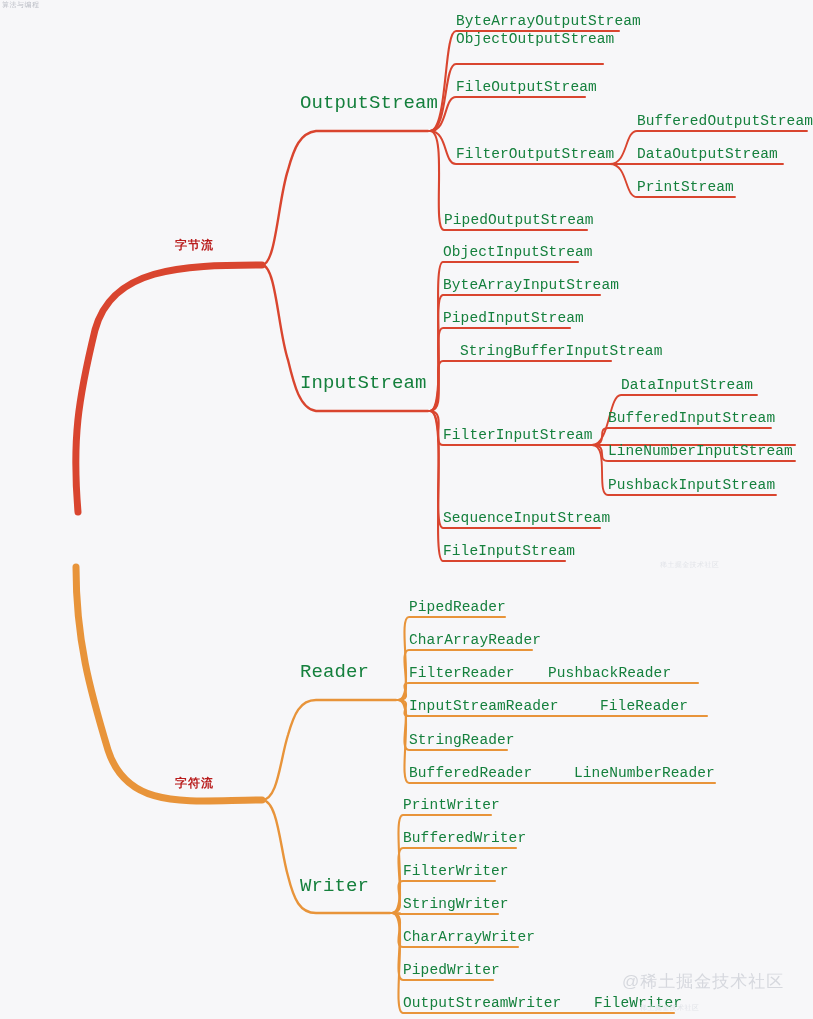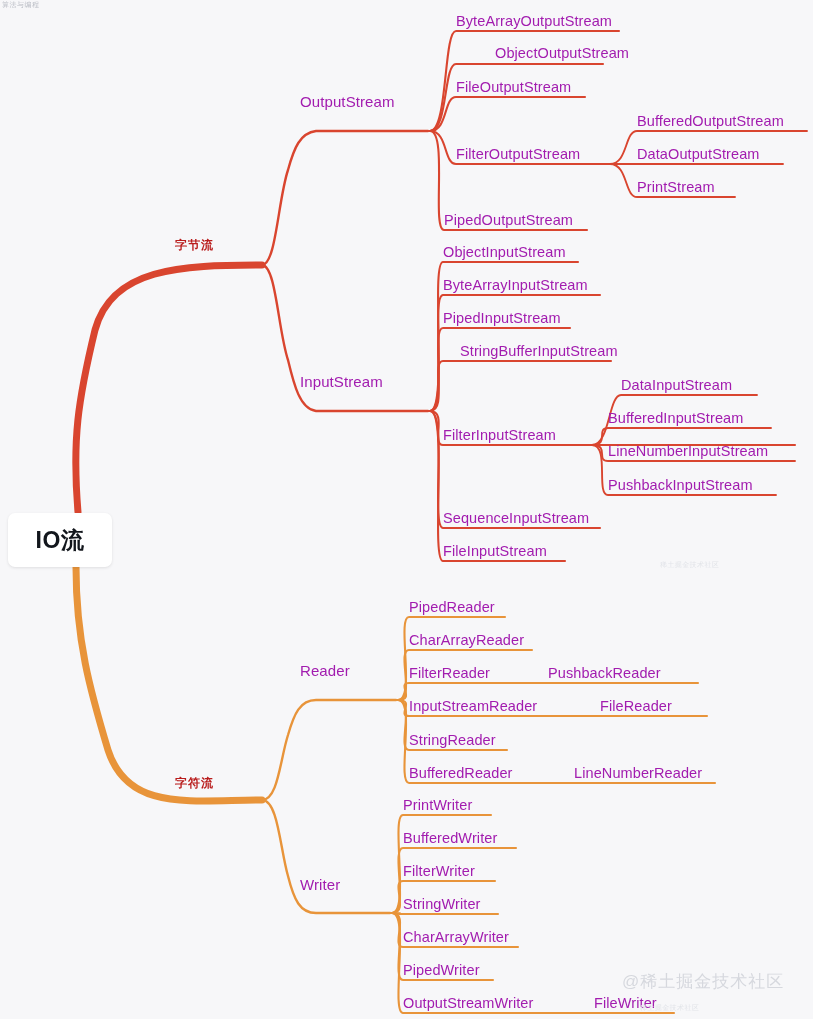--- a/index.html
+++ b/index.html
@@ -10,26 +10,27 @@
     font-family:"Liberation Sans","DejaVu Sans",sans-serif;
     overflow:hidden;
     position:relative;
   }
   #canvas{position:absolute;left:0;top:0;width:813px;height:1019px;}
   svg.links{position:absolute;left:0;top:0;width:813px;height:1019px;pointer-events:none;}
 
   .node-label{
     position:absolute;
     font-size:14.5px;
-    color:#a21caf;
+    color:#15803d;
     white-space:nowrap;
     letter-spacing:0.1px;
     line-height:1;
+    font-family:Liberation Mono, monospace;
   }
-  .node-label.lvl2{font-size:15px;}
+  .node-label.lvl2{font-size:19px;}
   .node-label.lvl3{font-size:14.5px;}
 
   .branch-label{
     position:absolute;
     font-size:12px;
     font-weight:bold;
     color:#b91c1c;
     white-space:nowrap;
     letter-spacing:1px;
   }
@@ -108,31 +109,28 @@
       <path d="M 398 700 C 416 700, 396.4 783, 409 783 L 715 783" fill="none" stroke="#e8943a" stroke-width="2.1" stroke-linecap="round"></path>
       <path d="M 392 913 C 410 913, 390.4 815, 403 815 L 491 815" fill="none" stroke="#e8943a" stroke-width="2.1" stroke-linecap="round"></path>
       <path d="M 392 913 C 410 913, 390.4 848, 403 848 L 516 848" fill="none" stroke="#e8943a" stroke-width="2.1" stroke-linecap="round"></path>
       <path d="M 392 913 C 410 913, 390.4 881, 403 881 L 495 881" fill="none" stroke="#e8943a" stroke-width="2.1" stroke-linecap="round"></path>
       <path d="M 392 913 C 410 913, 390.4 914, 403 914 L 498 914" fill="none" stroke="#e8943a" stroke-width="2.1" stroke-linecap="round"></path>
       <path d="M 392 913 C 410 913, 390.4 947, 403 947 L 518 947" fill="none" stroke="#e8943a" stroke-width="2.1" stroke-linecap="round"></path>
       <path d="M 392 913 C 410 913, 390.4 980, 403 980 L 493 980" fill="none" stroke="#e8943a" stroke-width="2.1" stroke-linecap="round"></path>
       <path d="M 392 913 C 410 913, 390.4 1013, 403 1013 L 674 1013" fill="none" stroke="#e8943a" stroke-width="2.1" stroke-linecap="round"></path>
     </svg>
 
-  <div id="root-node">
-    <span class="root-text">IO流</span>
-  </div>
 
   <div id="labels">
       <div class="node-label lvl2" style="left: 300px; top: 94px;">OutputStream</div>
       <div class="node-label lvl2" style="left: 300px; top: 374px;">InputStream</div>
       <div class="node-label lvl2" style="left: 300px; top: 663px;">Reader</div>
       <div class="node-label lvl2" style="left: 300px; top: 877px;">Writer</div>
       <div class="node-label lvl3" style="left: 456px; top: 14px;">ByteArrayOutputStream</div>
-      <div class="node-label lvl3" style="left: 456px; top: 46px; margin-left: 39px;">ObjectOutputStream</div>
+      <div class="node-label lvl3" style="left: 456px; top: 32px;">ObjectOutputStream</div>
       <div class="node-label lvl3" style="left: 456px; top: 80px;">FileOutputStream</div>
       <div class="node-label lvl3" style="left: 456px; top: 147px;">FilterOutputStream</div>
       <div class="node-label lvl3" style="left: 444px; top: 213px;">PipedOutputStream</div>
       <div class="node-label lvl3" style="left: 637px; top: 114px;">BufferedOutputStream</div>
       <div class="node-label lvl3" style="left: 637px; top: 147px;">DataOutputStream</div>
       <div class="node-label lvl3" style="left: 637px; top: 180px;">PrintStream</div>
       <div class="node-label lvl3" style="left: 443px; top: 245px;">ObjectInputStream</div>
       <div class="node-label lvl3" style="left: 443px; top: 278px;">ByteArrayInputStream</div>
       <div class="node-label lvl3" style="left: 443px; top: 311px;">PipedInputStream</div>
       <div class="node-label lvl3" style="left: 460px; top: 344px;">StringBufferInputStream</div>

